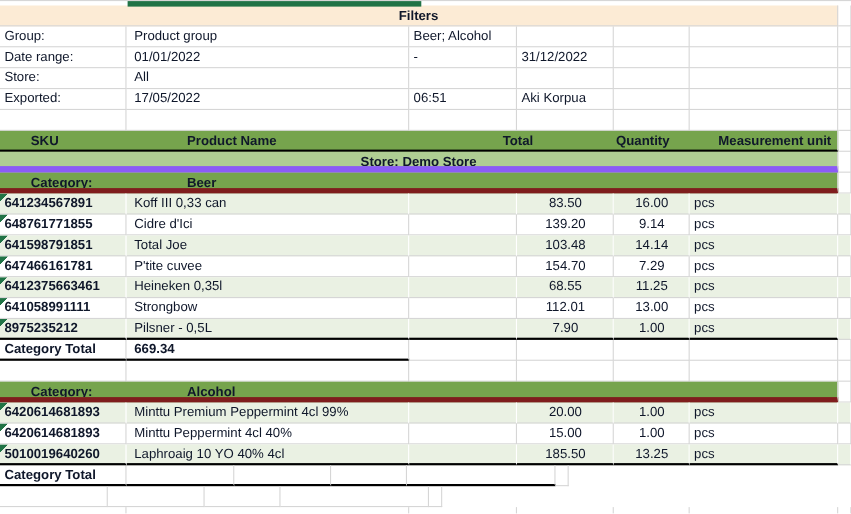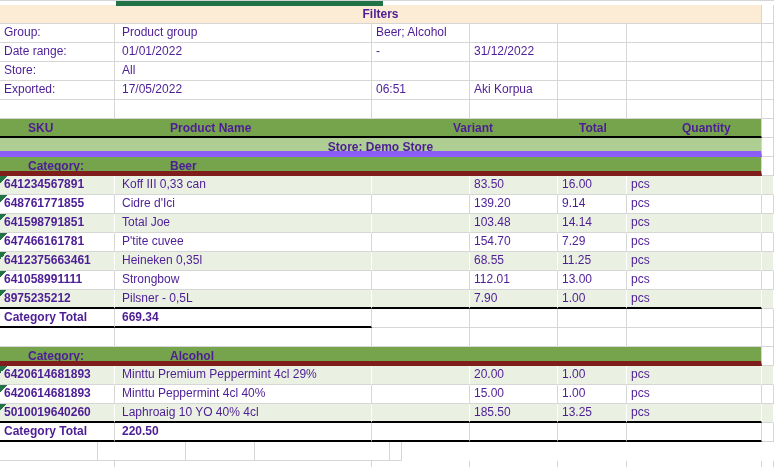--- a/index.html
+++ b/index.html
@@ -1,39 +1,39 @@
 <!DOCTYPE html>
 <html><head>
 <meta charset="utf-8">
 <style>
   html,body{margin:0;padding:0;background:#fff;}
   .sheet{
     position:relative;width:774px;height:467px;background:#fff;overflow:hidden;
-    font-family:"Liberation Sans",sans-serif;font-size:12px;color:#4c1d95;
+    font-family:"Liberation Sans",sans-serif;font-size:12px;color:#0f172a;
   }
   .row{display:flex;height:19px;box-sizing:border-box;flex:none;}
   .cell{
     box-sizing:border-box;height:100%;padding:0 4px;line-height:17px;
     white-space:nowrap;overflow:hidden;flex:none;
     border-right:1px solid #d6d6d6;border-bottom:1px solid #d6d6d6;
   }
   .hcell{box-sizing:border-box;height:100%;padding:0 4px;line-height:18px;white-space:nowrap;overflow:hidden;flex:none;margin-left:24px;}
   .w1{width:115px;} .w2{width:257px;padding-left:7px;} .w3{width:98px;}
   .w4{width:88px;} .w5{width:69px;} .w6{width:135px;} .w7{width:12px;padding:0;}
   .band{box-sizing:border-box;width:762px;flex:none;height:100%;
         border-right:1px solid #d6d6d6;border-bottom:1px solid #d6d6d6;
         line-height:18px;white-space:nowrap;overflow:hidden;display:flex;}
   .beige{background:#fcebd5;}
   .center{justify-content:center;text-align:center;}
   .bold{font-weight:bold;}
   .hdr{background:#76a44d;border-bottom:2px solid #000;}
   .banner{background:#afce93;border-bottom:6px solid #8b5cf6;}
   .cat{background:#76a44d;border-bottom:5px solid #7f1d1d;}
   .lg .cell{background:#eaf1e3;border-right-color:#fff;}
-  .num{text-align:left;padding-right:3px;}
+  .num{text-align:center;padding-right:3px;}
   .hpadv{padding-left:9px;} .hpadt{padding-left:13px;}
   .skucell{position:relative;font-weight:bold;}
   .tri{position:absolute;top:0;left:0;width:7px;height:7px;
        background:linear-gradient(135deg,#217346 50%,transparent 50%);}
   .secend .cell:not(.w7){border-bottom:2px solid #000;}
   .bb{border-bottom:2px solid #000;}
   .sliver{height:5px;border-top:1px solid #d6d6d6;position:relative;}
   .accentbar{position:absolute;top:0;left:116px;width:267px;height:5px;background:#217346;}
   .cut{height:6px;}
   .cut .cell{border-bottom:none;}
@@ -99,21 +99,20 @@
     <div class="cell w4"></div>
     <div class="cell w5"></div>
     <div class="cell w6"></div>
     <div class="cell w7"></div>
   </div>
 
   <div class="row">
     <div class="band hdr bold">
       <div class="hcell w1">SKU</div>
       <div class="hcell w2">Product Name</div>
-      <div class="hcell w3 hpadv">Variant</div>
       <div class="hcell w4 hpadt">Total</div>
       <div class="hcell w5">Quantity</div>
       <div class="hcell w6">Measurement unit</div>
     </div>
     <div class="cell w7"></div>
   </div>
 
   <div class="row">
     <div class="band banner center bold">Store: Demo Store</div>
     <div class="cell w7"></div>
@@ -214,21 +213,21 @@
   <div class="row">
     <div class="band cat bold">
       <div class="hcell w1">Category:</div>
       <div class="hcell w2">Alcohol</div>
     </div>
     <div class="cell w7"></div>
   </div>
 
   <div class="row lg">
     <div class="cell w1 skucell"><span class="tri"></span><span>6420614681893</span></div>
-    <div class="cell w2">Minttu Premium Peppermint 4cl 29%</div>
+    <div class="cell w2">Minttu Premium Peppermint 4cl 99%</div>
     <div class="cell w3"></div>
     <div class="cell w4 num">20.00</div>
     <div class="cell w5 num">1.00</div>
     <div class="cell w6">pcs</div>
     <div class="cell w7"></div>
   </div>
   <div class="row">
     <div class="cell w1 skucell"><span class="tri"></span><span>6420614681893</span></div>
     <div class="cell w2">Minttu Peppermint 4cl 40%</div>
     <div class="cell w3"></div>
@@ -242,21 +241,20 @@
     <div class="cell w2">Laphroaig 10 YO 40% 4cl</div>
     <div class="cell w3"></div>
     <div class="cell w4 num">185.50</div>
     <div class="cell w5 num">13.25</div>
     <div class="cell w6">pcs</div>
     <div class="cell w7"></div>
   </div>
 
   <div class="row secend">
     <div class="cell w1 bold">Category Total</div>
-    <div class="cell w2 bold">220.50</div>
     <div class="cell w3"></div>
     <div class="cell w4"></div>
     <div class="cell w5"></div>
     <div class="cell w6"></div>
     <div class="cell w7"></div>
   </div>
 
   <div class="row">
     <div class="cell w3"></div>
     <div class="cell w4"></div>

